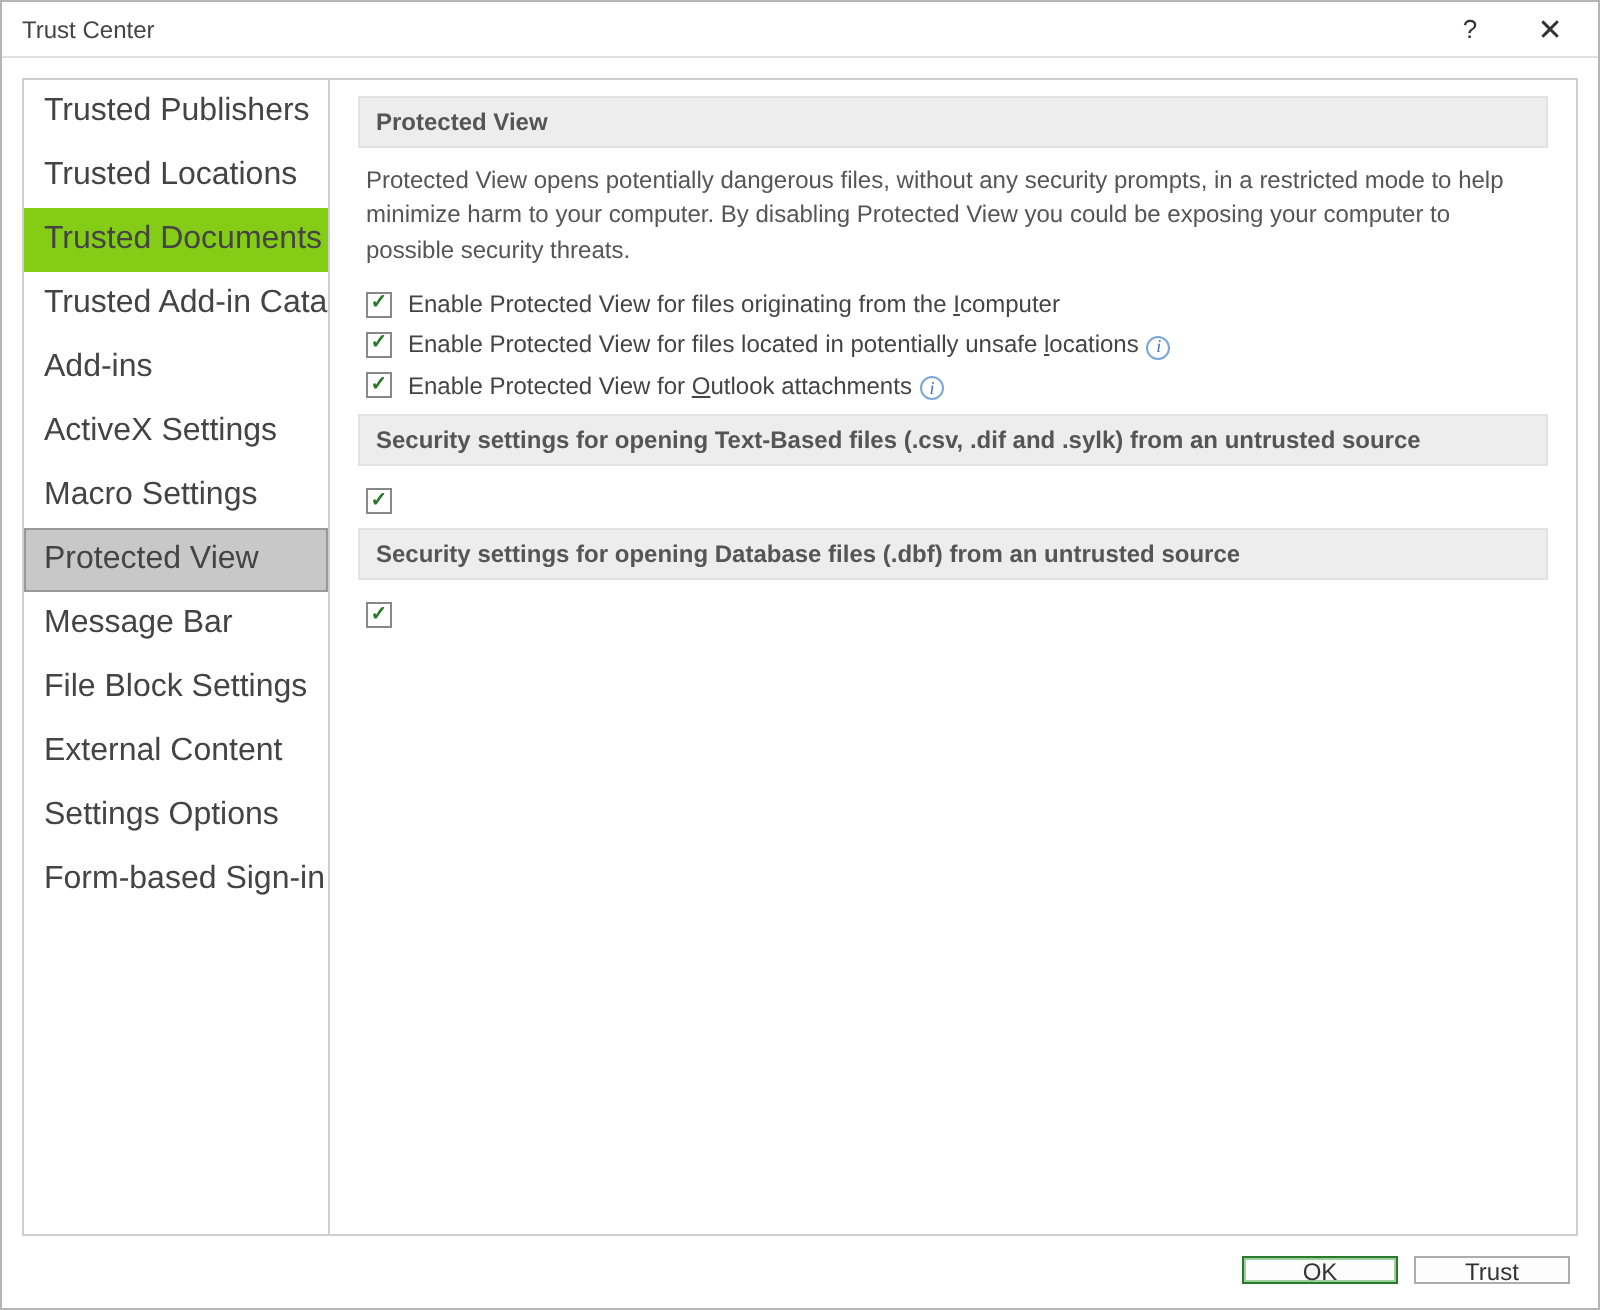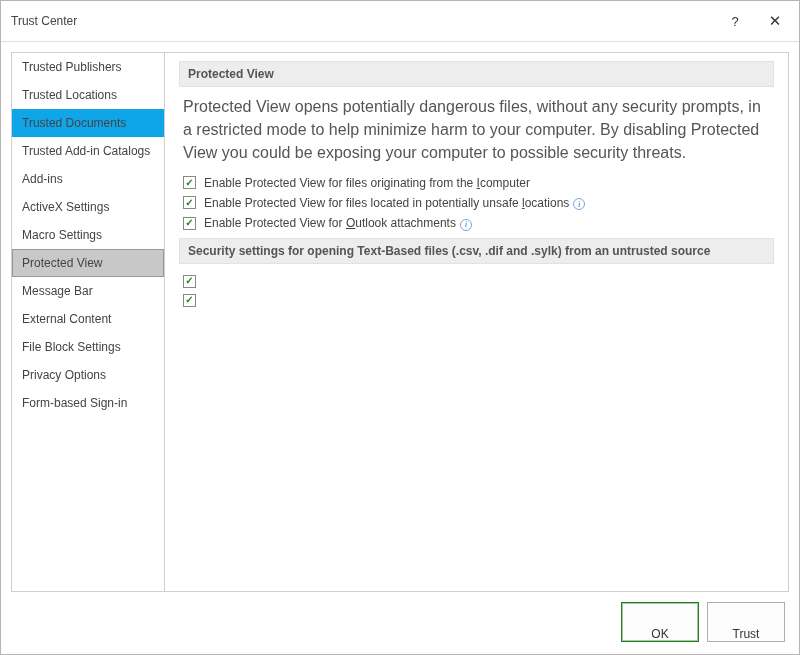--- a/index.html
+++ b/index.html
@@ -12,21 +12,21 @@
   }
   .dialog {
     width: 800px;
     height: 655px;
     border: 1px solid #b5b5b5;
     background: #fff;
     display: flex;
     flex-direction: column;
   }
   .titlebar {
-    height: 41px;
+    height: 28px;
     display: flex;
     align-items: center;
     border-bottom: 1px solid #e0e0e0;
     padding: 0 4px 0 10px;
   }
   .titlebar .title {
     flex: 1;
     font-size: 12px;
     color: #444;
   }
@@ -47,27 +47,27 @@
     min-height: 0;
   }
   .sidebar {
     width: 154px;
     border: 1px solid #cfcfcf;
     background: #fff;
     overflow: hidden;
   }
   .sidebar .item {
     padding: 7px 10px;
-    font-size: 12px;
+    font-size: 16px;
     color: #444;
     cursor: pointer;
     white-space: nowrap;
   }
   .sidebar .item.highlight {
-    background: #0ea5e9;
+    background: #84cc16;
   }
   .sidebar .item.selected {
     background: #c8c8c8;
     border: 1px solid #999;
     padding: 6px 9px;
   }
   .content {
     flex: 1;
     border: 1px solid #cfcfcf;
     border-left: none;
@@ -79,21 +79,21 @@
     border: 1px solid #e2e2e2;
     padding: 5px 8px;
     font-weight: 600;
     font-size: 12px;
     color: #555;
     margin: 4px 0 8px 0;
   }
   .group-header.first { margin-top: 0; }
   .description {
     color: #555;
-    font-size: 16px;
+    font-size: 12px;
     line-height: 1.45;
     padding: 0 2px 8px 4px;
   }
   .checkrow {
     display: flex;
     align-items: center;
     padding: 3px 0 3px 4px;
   }
   .checkbox {
     width: 13px;
@@ -134,27 +134,27 @@
   }
   .footer {
     display: flex;
     justify-content: flex-end;
     align-items: center;
     padding: 10px 14px 12px 10px;
     gap: 8px;
   }
   .btn {
     min-width: 78px;
-    height: 40px;
+    height: 14px;
     border: 1px solid #adadad;
     background: #fdfdfd;
     font-size: 12px;
     color: #333;
     display: flex;
-    align-items: flex-end;
+    align-items: flex-start;
     justify-content: center;
     cursor: pointer;
   }
   .btn.primary {
     border: 1px solid #2b7a2b;
     box-shadow: 0 0 0 1px #9ccf9c inset;
   }
 </style>
 </head>
 <body>
@@ -174,23 +174,23 @@
     <div class="sidebar">
       <div class="item"><span>Trusted Publishers</span></div>
       <div class="item"><span>Trusted Locations</span></div>
       <div class="item highlight"><span>Trusted Documents</span></div>
       <div class="item"><span>Trusted Add-in Catalogs</span></div>
       <div class="item"><span>Add-ins</span></div>
       <div class="item"><span>ActiveX Settings</span></div>
       <div class="item"><span>Macro Settings</span></div>
       <div class="item selected"><span>Protected View</span></div>
       <div class="item"><span>Message Bar</span></div>
+      <div class="item"><span>File Block Settings</span></div>
       <div class="item"><span>External Content</span></div>
-      <div class="item"><span>File Block Settings</span></div>
-      <div class="item"><span>Privacy Options</span></div>
+      <div class="item"><span>Settings Options</span></div>
       <div class="item"><span>Form-based Sign-in</span></div>
     </div>
 
     <div class="content">
 
       <div class="group-header first">Protected View</div>
       <div class="description">Protected View opens potentially dangerous files, without any security prompts, in a restricted mode to help minimize harm to your computer. By disabling Protected View you could be exposing your computer to possible security threats.</div>
 
       <div class="checkrow">
         <div class="checkbox">
@@ -214,20 +214,21 @@
       </div>
 
       <div class="group-header">Security settings for opening Text-Based files (.csv, .dif and .sylk) from an untrusted source</div>
 
       <div class="checkrow">
         <div class="checkbox">
             <span class="mark">✓</span>
           </div>
       </div>
 
+      <div class="group-header">Security settings for opening Database files (.dbf) from an untrusted source</div>
 
       <div class="checkrow">
         <div class="checkbox">
             <span class="mark">✓</span>
           </div>
       </div>
 
     </div>
 
   </div>

